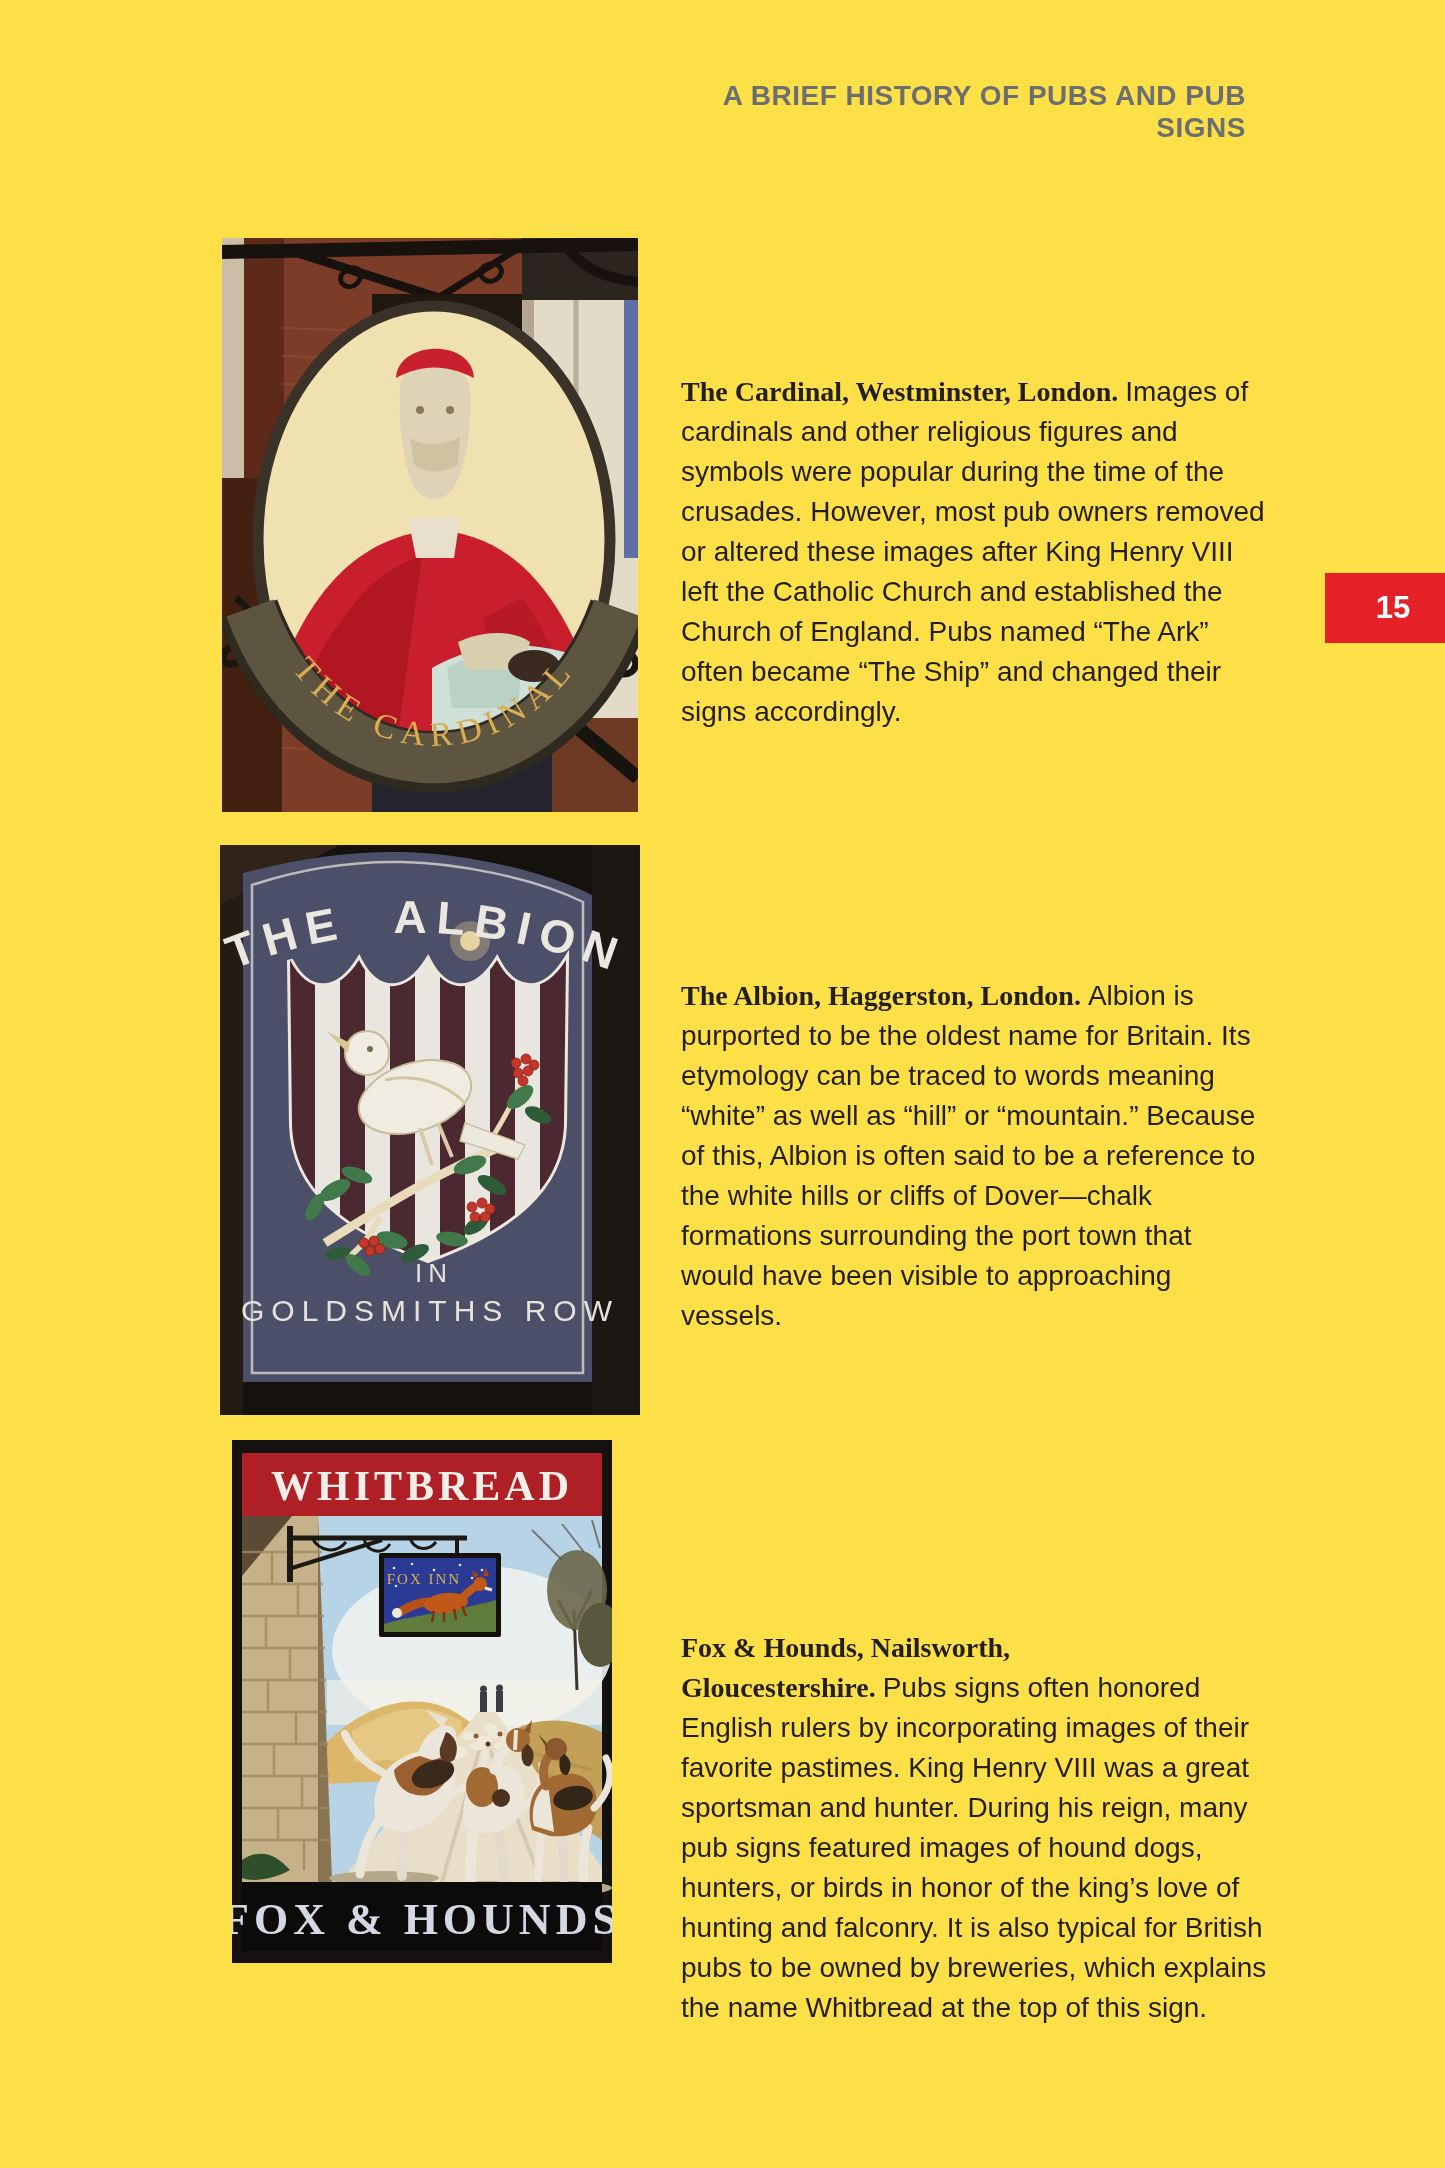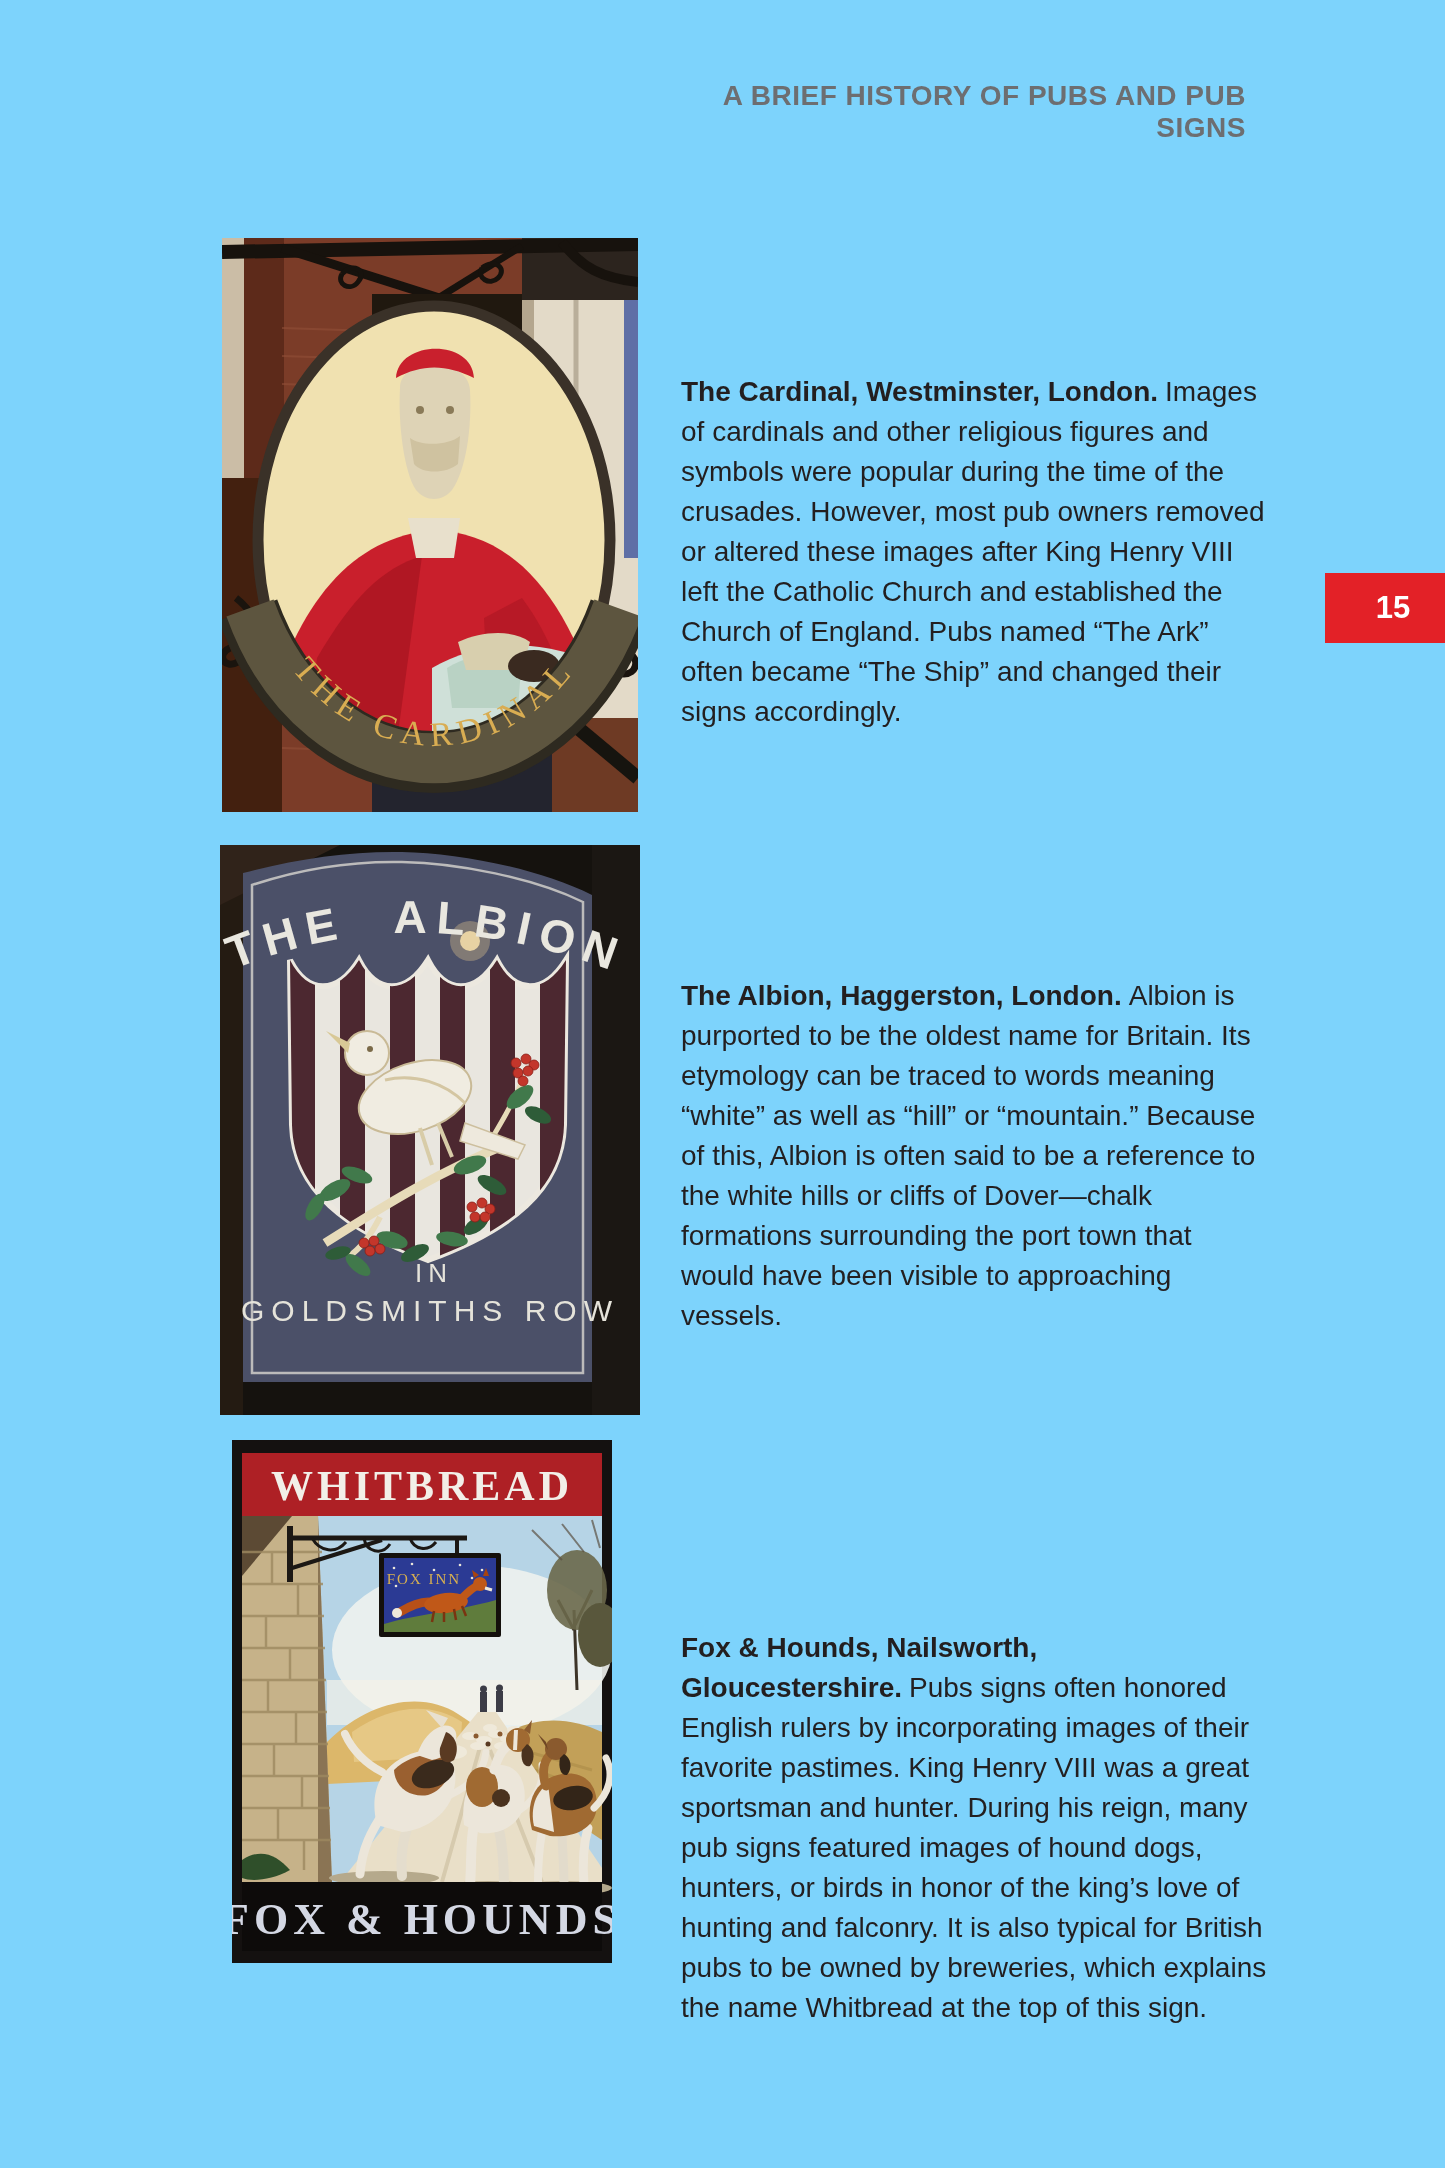--- a/index.html
+++ b/index.html
@@ -1,23 +1,23 @@
 <!DOCTYPE html>
 <html><head>
 <meta charset="utf-8">
 <style>
   html,body{margin:0;padding:0;background:#ffffff;}
-  #page{position:relative;width:1445px;height:2168px;background:#7dd3fc;overflow:hidden;
+  #page{position:relative;width:1445px;height:2168px;background:#fde047;overflow:hidden;
         font-family:"Liberation Sans",sans-serif;color:#231f20;}
   .running-head{position:absolute;left:680px;top:80px;width:566px;text-align:right;
         font-size:28px;font-weight:bold;letter-spacing:.5px;color:#6d6e71;}
   .photo{position:absolute;box-shadow:none;}
   .photo svg{display:block;}
   .textblock{position:absolute;left:681px;width:588px;font-size:28px;line-height:40px;color:#231f20;}
-  .textblock strong{font-weight:bold;margin-right:7px;}
+  .textblock strong{font-weight:bold;margin-right:7px;font-family:Liberation Serif, serif;}
   .pagetab{position:absolute;left:1325px;top:573px;width:120px;height:70px;background:#e32127;
         display:flex;align-items:center;justify-content:center;}
   .pagetab span{color:#ffffff;font-weight:bold;font-size:31px;padding-left:16px;}
 </style>
 </head>
 <body>
 
 <div id="page">
 
   <div class="running-head">A BRIEF HISTORY OF PUBS AND PUB SIGNS</div>

